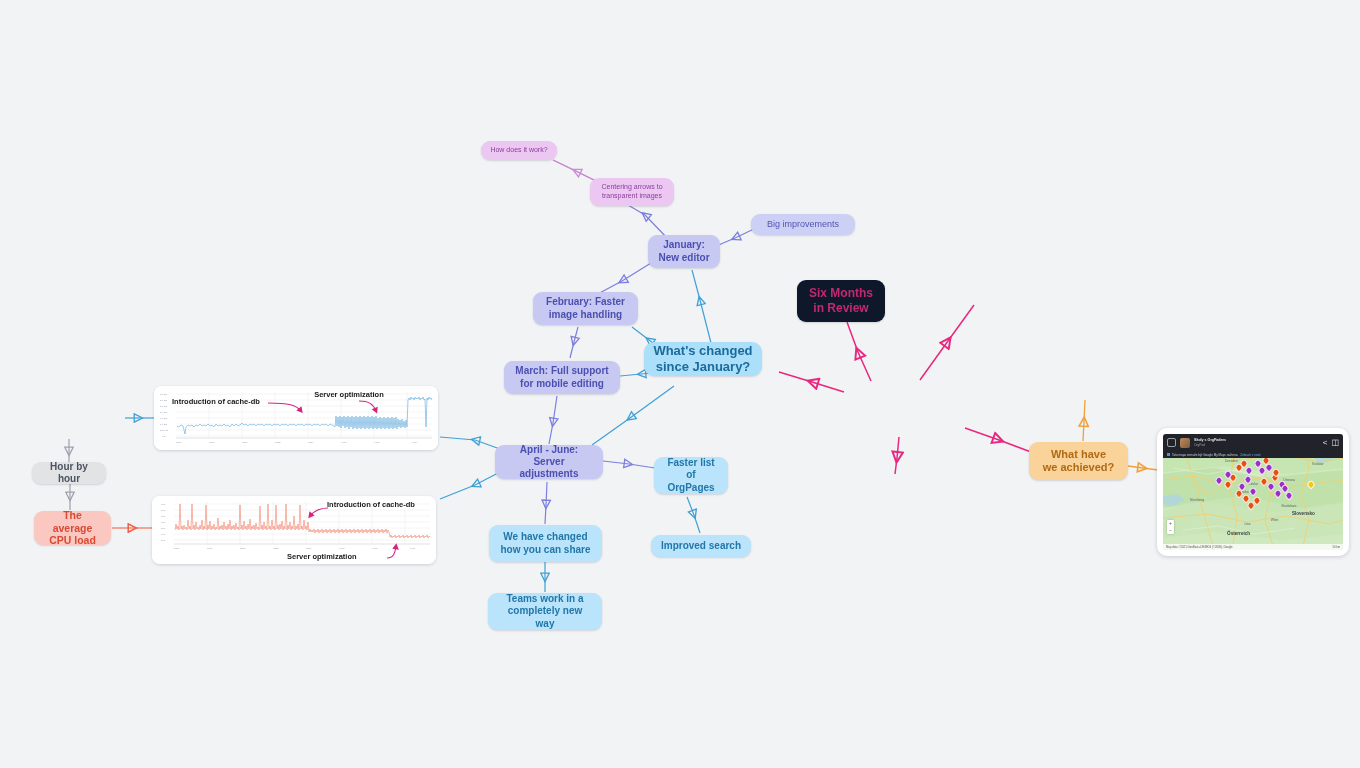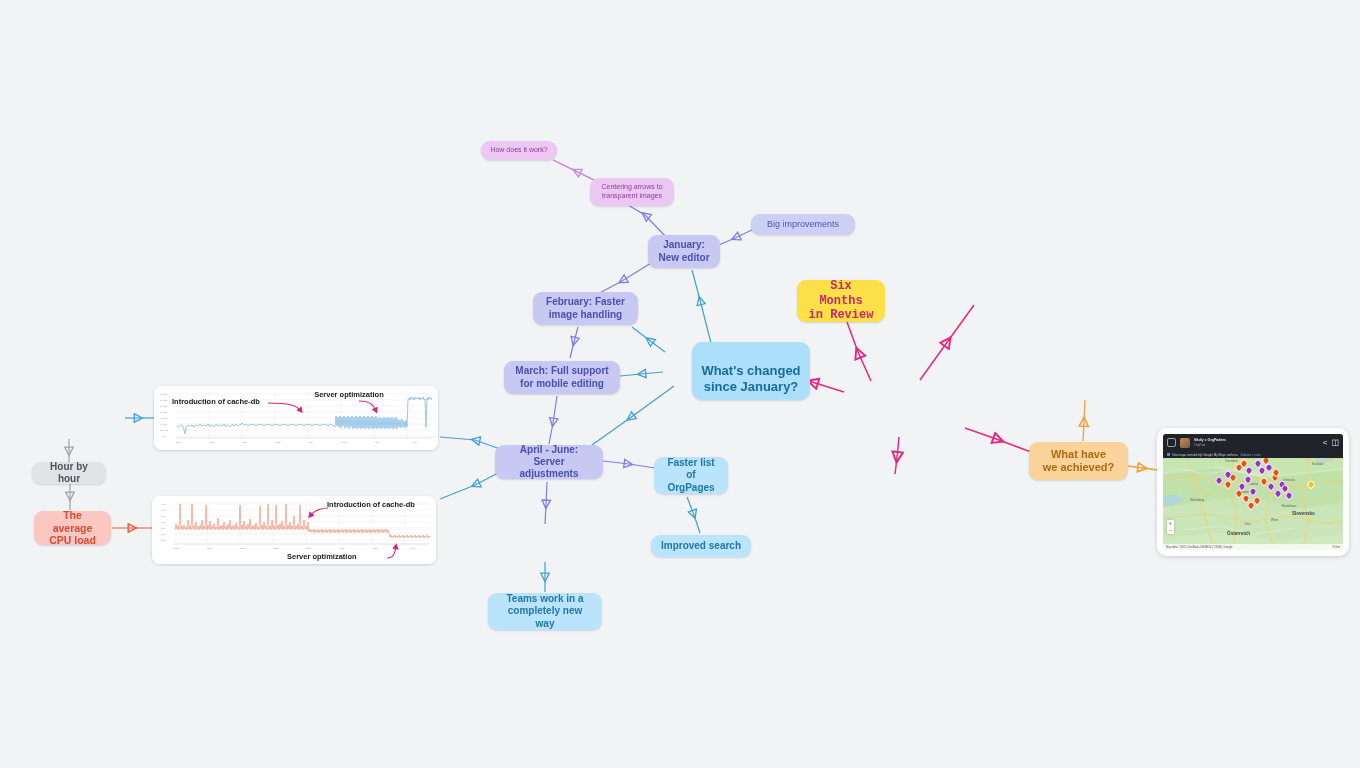--- a/index.html
+++ b/index.html
@@ -35,21 +35,21 @@
     user-select: none;
   }
   .node span { display: block; white-space: pre-line; }
 
   
   .c-blue      { background:#ace0fa; color:#1b6a9c; }
   .c-blue-soft { background:#b9e4fb; color:#2277a8; }
   .c-periwinkle{ background:#c7c9f2; color:#4b4fb0; }
   .c-periwinkle-lite{ background:#cdd0f5; color:#5154b5; }
   .c-lilac     { background:#ecc7f2; color:#8a3f9c; }
-  .c-pink      { background:#fde047; color:#c2296f;font-family:Liberation Mono, monospace; }
+  .c-pink      { background:#0f172a; color:#c2296f; }
   .c-pink-soft { background:#fac4dd; color:#c4317a; }
   .c-yellow    { background:#f8ef9c; color:#9c8a10; }
   .c-orange    { background:#fad39a; color:#b06a12; }
   .c-salmon    { background:#fac8c0; color:#d94a33; }
   .c-grey      { background:#e2e3e5; color:#4c5460; }
 
   .bold { font-weight: bold; }
 
   
   .card {
@@ -260,39 +260,43 @@
   <div class="node c-periwinkle bold" style="left:533px; top:292px; width:105px; height:33px; font-size:10px;">
     <span>February: Faster
 image handling</span>
   </div>
 
   <div class="node c-periwinkle bold" style="left:504px; top:361px; width:116px; height:33px; font-size:10px;">
     <span>March: Full support
 for mobile editing</span>
   </div>
 
-  <div class="node c-blue bold" style="left:692px; top:342px; width:118px; height:58px; font-size:13px; border-radius:10px;align-items:flex-end;">
+  <div class="node c-blue bold" style="left:644px; top:342px; width:118px; height:34px; font-size:13px; border-radius:10px;">
     <span>What's changed
 since January?</span>
   </div>
 
   <div class="node c-periwinkle bold" style="left:495px; top:445px; width:108px; height:34px; font-size:10px;">
     <span>April - June: Server
 adjustments</span>
   </div>
 
   <div class="node c-blue-soft bold" style="left:654px; top:457px; width:74px; height:37px; font-size:10px;">
     <span>Faster list of
 OrgPages</span>
   </div>
 
   <div class="node c-blue-soft bold" style="left:651px; top:535px; width:100px; height:22px; font-size:10px;">
     <span>Improved search</span>
   </div>
 
+  <div class="node c-blue-soft bold" style="left:489px; top:525px; width:113px; height:37px; font-size:10px;">
+    <span>We have changed
+how you can share</span>
+  </div>
 
   <div class="node c-blue-soft bold" style="left:488px; top:593px; width:114px; height:37px; font-size:10px;">
     <span>Teams work in a
 completely new way</span>
   </div>
 
   <div class="node c-pink bold" style="left:797px; top:280px; width:88px; height:42px; font-size:12px;">
     <span>Six Months
 in Review</span>
   </div>

